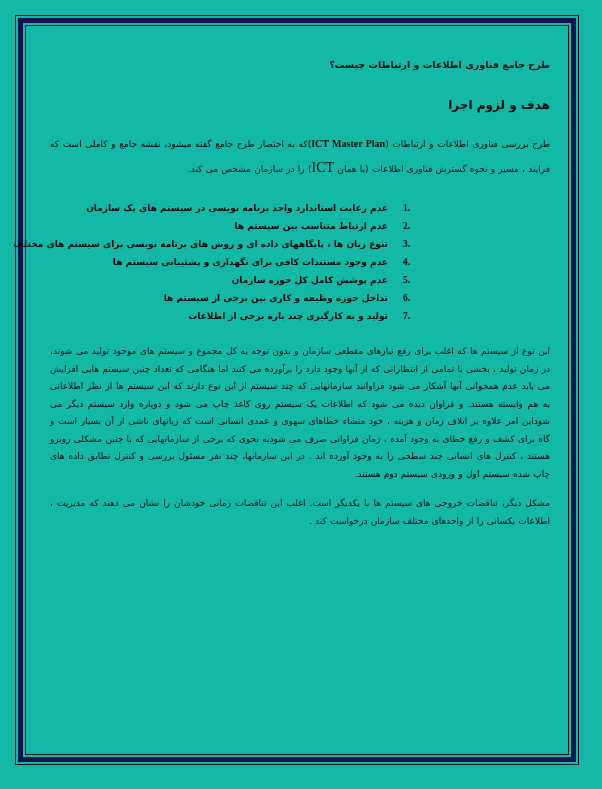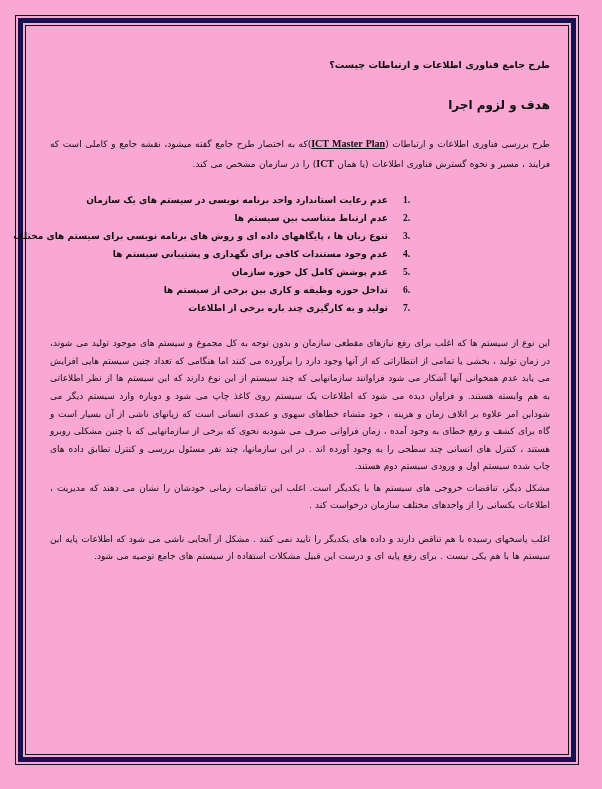--- a/index.html
+++ b/index.html
@@ -13,21 +13,21 @@
     height: 789px;
     position: relative;
     overflow: hidden;
     font-family: "DejaVu Sans", "Liberation Sans", sans-serif;
   }
 
   
   .page {
     position: absolute;
     inset: 0;
-    background: #f9a8d4;
+    background: #14b8a6;
   }
 
   
   .frame-outer {
     position: absolute;
     left: 15px;
     top: 15px;
     right: 23px;
     bottom: 24px;
     border: 1px solid #141414;
@@ -94,28 +94,26 @@
   }
 
   .para.first { margin-bottom: 18px; }
 
   .latin {
     font-family: "Liberation Serif", "DejaVu Serif", serif;
     font-weight: bold;
     font-size: 10px;
     direction: ltr;
     unicode-bidi: embed;
-    text-decoration: underline;
   }
   .latin-plain {
     font-family: "Liberation Serif", "DejaVu Serif", serif;
-    font-size: 10px;
+    font-size: 14px;
     direction: ltr;
     unicode-bidi: embed;
-    font-weight: bold;
   }
 
   
   ol.numbered {
     margin: 0 0 18px 0;
     padding: 0 162px 0 0;
     list-style: none;
     counter-reset: item;
     font-weight: bold;
   }
@@ -131,21 +129,21 @@
   ol.numbered > li::after {
     content: counter(item) ".";
     position: absolute;
     right: -22px;
     top: 0;
     font-family: "Liberation Serif", "DejaVu Serif", serif;
     font-size: 9.5px;
     direction: ltr;
   }
 
-  .big-block { margin-bottom: 4px; }
+  .big-block { margin-bottom: 12px; }
 </style>
 </head>
 <body>
 
 <div class="page">
 
   <div class="frame-outer"></div>
   <div class="frame-navy"></div>
   <div class="frame-inner-rule"></div>
 
@@ -165,17 +163,16 @@
       <li>عدم وجود مستندات کافی برای نگهداری و پشتیبانی سیستم ها</li>
       <li>عدم پوشش کامل کل حوزه سازمان</li>
       <li>تداخل حوزه وظیفه و کاری بین برخی از سیستم ها</li>
       <li>تولید و به کارگیری چند باره برخی از اطلاعات</li>
     </ol>
 
     <p class="para big-block">این نوع از سیستم ها که اغلب برای رفع نیازهای مقطعی سازمان و بدون توجه به کل مجموع و سیستم های موجود تولید می شوند، در زمان تولید ، بخشی یا تمامی از انتظاراتی که از آنها وجود دارد را برآورده می کنند اما هنگامی که تعداد چنین سیستم هایی افزایش می یابد عدم همخوانی آنها آشکار می شود فراوانند سازمانهایی که چند سیستم از این نوع دارند که این سیستم ها از نظر اطلاعاتی به هم وابسته هستند. و فراوان دیده می شود که اطلاعات یک سیستم روی کاغذ چاپ می شود و دوباره وارد سیستم دیگر می شوداین امر علاوه بر اتلاف زمان و هزینه ، خود متشاء خطاهای سهوی و عمدی انسانی است که زیانهای ناشی از آن بسیار است و گاه برای کشف و رفع خطای به وجود آمده ، زمان فراوانی صرف می شودبه نحوی که برخی از سازمانهایی که با چنین مشکلی روبرو هستند ، کنترل های انسانی چند سطحی را به وجود آورده اند . در این سازمانها، چند نفر مسئول بررسی و کنترل تطابق داده های چاپ شده سیستم اول و ورودی سیستم دوم هستند.</p>
 
     <p class="para">مشکل دیگر، تناقضات خروجی های سیستم ها با یکدیگر است. اغلب این تناقضات زمانی خودشان را نشان می دهند که مدیریت ، اطلاعات یکسانی را از واحدهای مختلف سازمان درخواست کند .</p>
 
-    <p class="para">اغلب پاسخهای رسیده با هم تناقض دارند و داده های یکدیگر را تایید نمی کنند . مشکل از آنجایی ناشی می شود که اطلاعات پایه این سیستم ها با هم یکی نیست . برای رفع پایه ای و درست این قبیل مشکلات استفاده از سیستم های جامع توصیه می شود.</p>
 
 
   </div>
 </div>
 
 </body></html>

